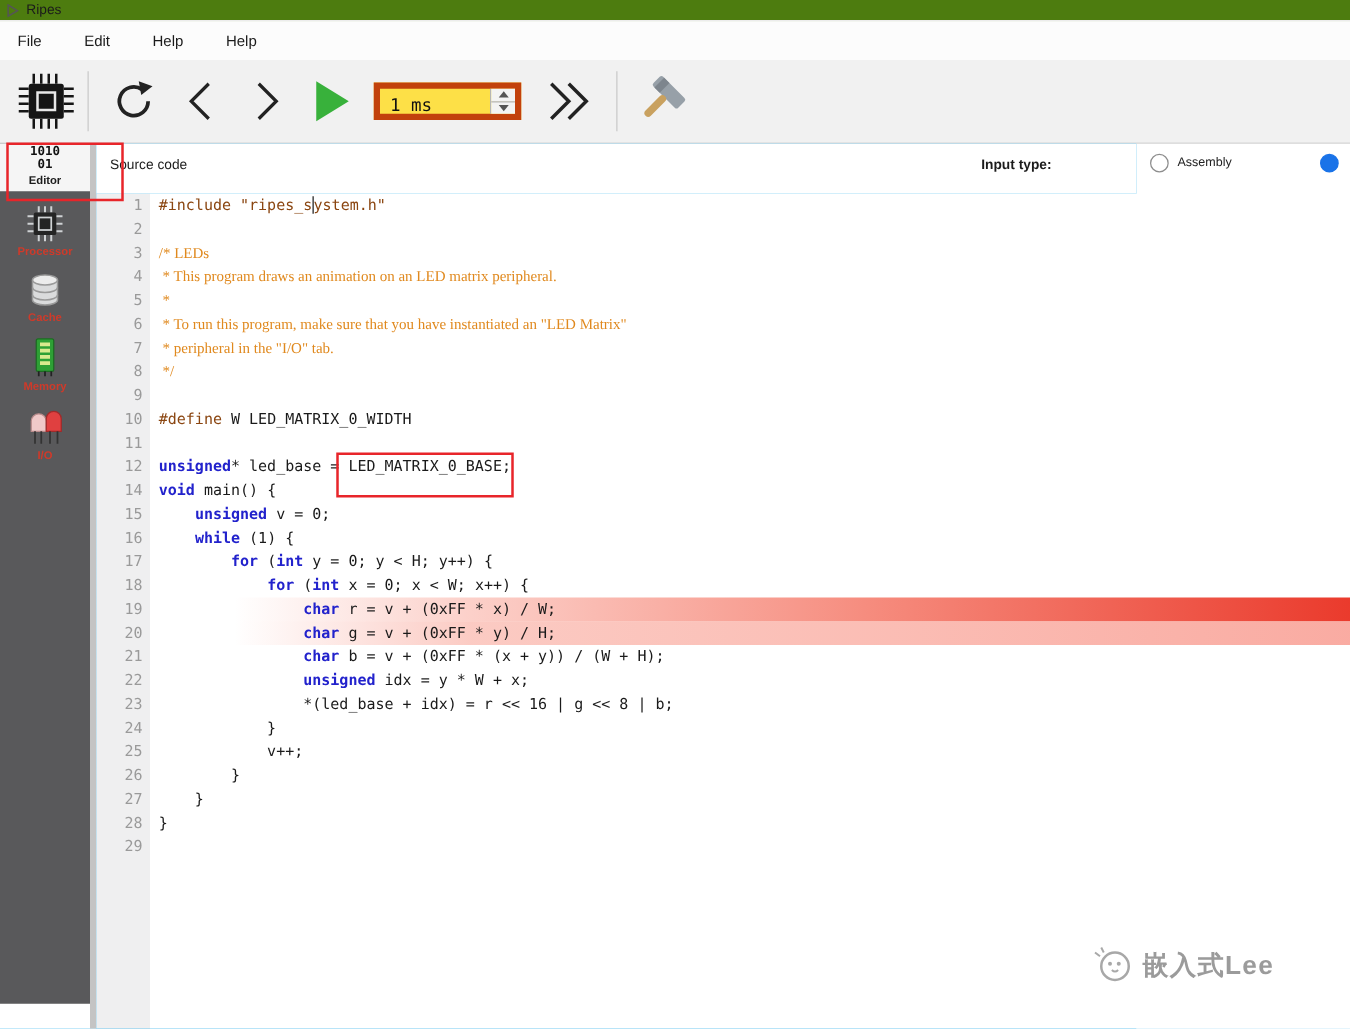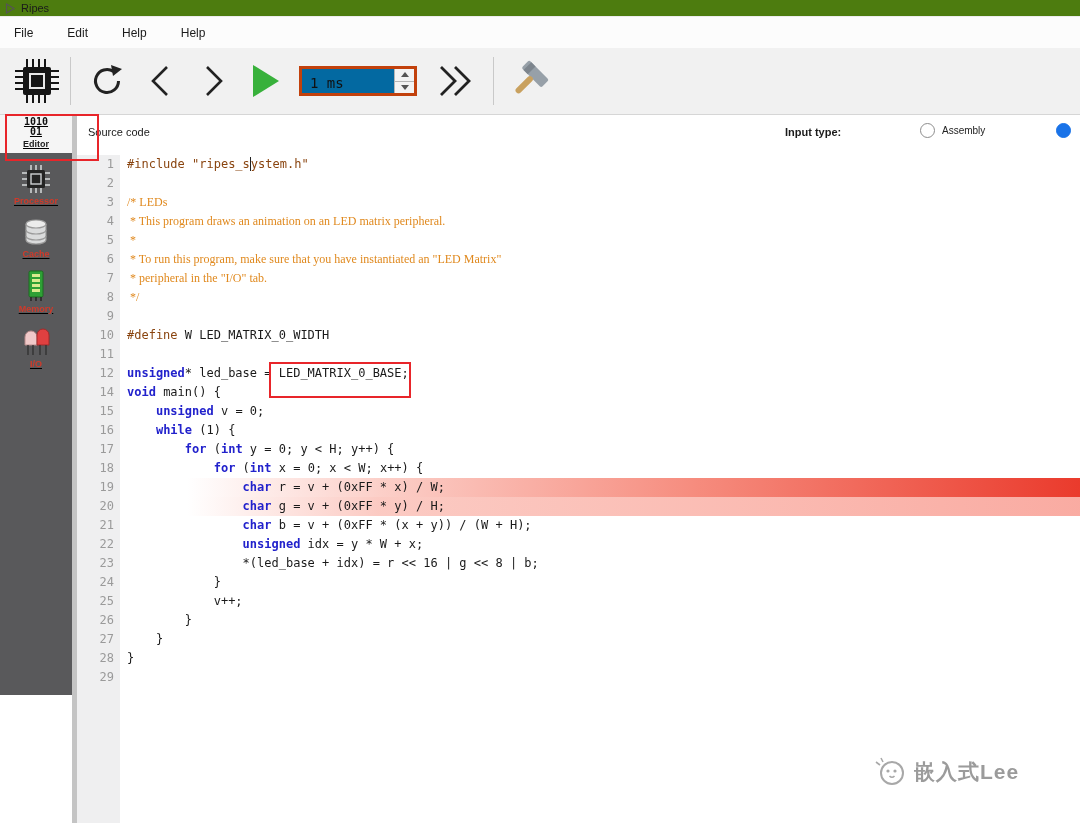--- a/index.html
+++ b/index.html
@@ -14,30 +14,30 @@
   
   .menubar { height:31px; background:#fcfcfc; display:flex; align-items:center;
              padding-left:14px; font-size:12px; color:#1b1b1b; }
   .menu-item { margin-right:34px; cursor:default; }
 
   
   .toolbar { height:67px; background:#f1f1f1; border-bottom:1px solid #d6d6d6;
              display:flex; align-items:center; padding-left:14px; }
   .tbtn { display:flex; align-items:center; justify-content:center; }
   .tsep { width:1px; height:48px; background:#c9c9c9; margin:0 10px; }
-  .spinbox { display:flex; width:118px; height:30px; border:3px solid #c2410c; background:#0369a1; margin-left:18px; }
+  .spinbox { display:flex; width:118px; height:30px; border:5px solid #c2410c; background:#fde047; margin-left:18px; }
   .spinbox .spin-text { flex:1; font:14px/28px "DejaVu Sans Mono", monospace; color:#111; padding-left:8px; }
   .spinner { width:20px; border-left:1px solid #b5b5b5; display:flex; flex-direction:column; }
   .spin-btn { flex:1; background:#f3f3f3; display:flex; align-items:center; justify-content:center; }
   .spin-btn + .spin-btn { border-top:1px solid #b5b5b5; }
   .tri-up { width:0;height:0;border-left:4px solid transparent;border-right:4px solid transparent;border-bottom:5px solid #555; }
   .tri-down { width:0;height:0;border-left:4px solid transparent;border-right:4px solid transparent;border-top:5px solid #555; }
 
   
-  .sidebar { position:absolute; left:0; top:115px; width:72px; height:580px; background:#59595b;text-decoration:underline; }
+  .sidebar { position:absolute; left:0; top:115px; width:72px; height:688px; background:#59595b; }
   .side-item { width:72px; display:flex; flex-direction:column; align-items:center; cursor:default; }
   .side-item.selected { background:#f5f5f5; padding:2px 0 4px 0; }
   .side-item:not(.selected) { margin-top:11px; }
   .bin-icon { font:bold 10px/10px "DejaVu Sans Mono", monospace; color:#111; text-align:center; }
   .side-label { font-size:9px; font-weight:bold; margin-top:2px; }
   .side-item.selected .side-label { color:#1c1c1c; }
   .side-item:not(.selected) .side-label { color:#cf3a2a; }
 
   
   .splitter { position:absolute; left:72px; top:115px; width:5px; height:708px; background:#c4c4c4; }

